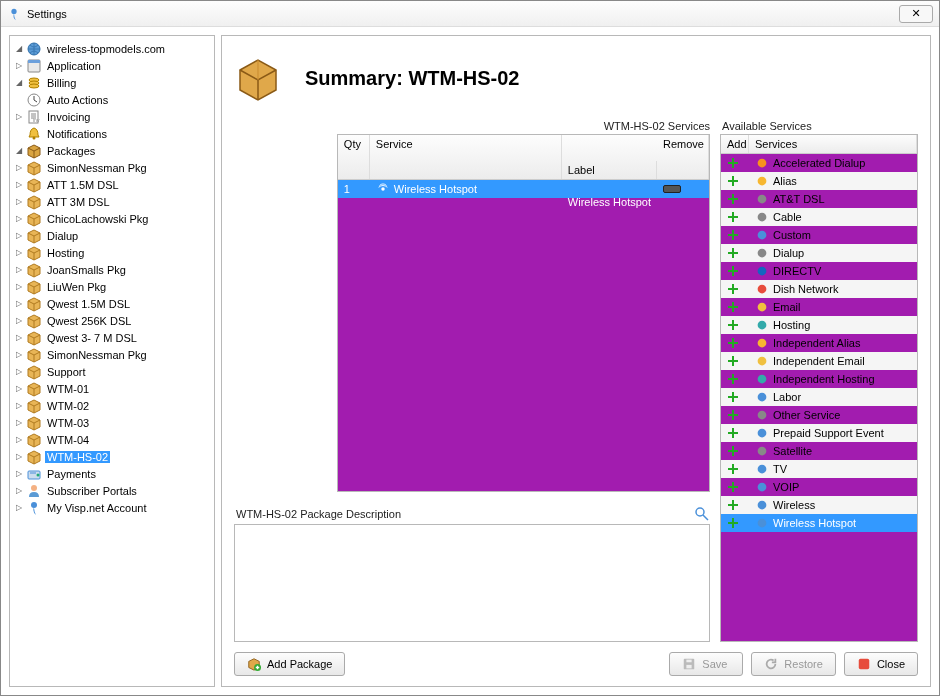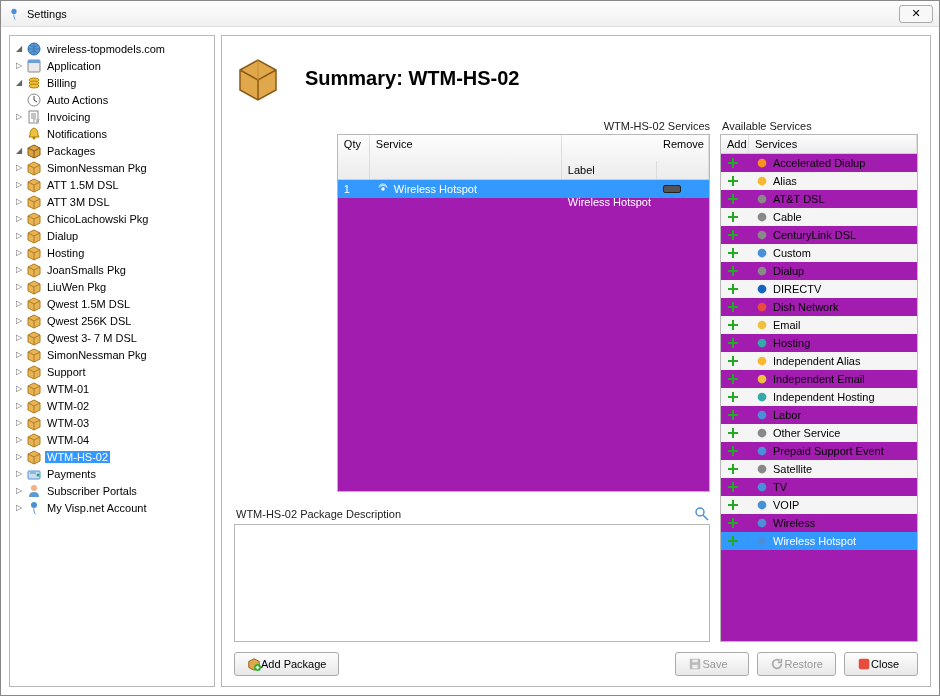--- a/index.html
+++ b/index.html
@@ -47,21 +47,21 @@
 
 .avail-table .col-add { width: 28px; }
 .avail-table .col-svc { flex: 1; }
 
 .desc-box { height: 118px; border: 1px solid #b8b8b8; background: #fff; padding: 6px; }
 .desc-header { display: flex; align-items: center; margin-bottom: 2px; }
 .desc-header .mag { margin-left: auto; width: 16px; height: 16px; cursor: pointer; }
 
 .footer { display: flex; align-items: center; gap: 8px; padding-top: 10px; }
 .footer .spacer { flex: 1; }
-.btn { height: 24px; min-width: 74px; padding: 0 12px; border: 1px solid #aaa; border-radius: 3px; background: linear-gradient(#fdfdfd,#e8e8e8); display: inline-flex; align-items: center; cursor: pointer; font-size: 11px; }
+.btn { height: 24px; min-width: 74px; padding: 0 12px; border: 1px solid #aaa; border-radius: 3px; background: linear-gradient(#fdfdfd,#e8e8e8); display: inline-flex; align-items: center; gap: 6px; cursor: pointer; font-size: 11px; }
 .btn.disabled { color: #999; cursor: default; }
 .btn .bicon { width: 14px; height: 14px; }
 
 .mini-icon { width: 14px; height: 14px; flex-shrink: 0; }
 .plus-icon { width: 12px; height: 12px; }
 .remove-pill { width: 18px; height: 8px; background: #555; border: 1px solid #222; border-radius: 2px; }
 </style>
 </head>
 <body>
 
@@ -470,30 +470,20 @@
                       <circle cx="8" cy="8" r="5" fill="#888"></circle>
                     </svg>Cable</div>
                 </div>
                 <div class="tr striped">
                   <div class="td col-add">
                     <svg class="plus-icon" viewBox="0 0 12 12">
                       <path d="M6 1v10M1 6h10" stroke="#2a2" stroke-width="2"></path>
                     </svg>
                   </div>
                   <div class="td col-svc"><svg class="mini-icon" viewBox="0 0 16 16">
-                      <circle cx="8" cy="8" r="5" fill="#888"></circle>
-                    </svg>CenturyLink DSL</div>
-                </div>
-                <div class="tr striped">
-                  <div class="td col-add">
-                    <svg class="plus-icon" viewBox="0 0 12 12">
-                      <path d="M6 1v10M1 6h10" stroke="#2a2" stroke-width="2"></path>
-                    </svg>
-                  </div>
-                  <div class="td col-svc"><svg class="mini-icon" viewBox="0 0 16 16">
                       <circle cx="8" cy="8" r="5" fill="#4a90d9"></circle>
                     </svg>Custom</div>
                 </div>
                 <div class="tr striped">
                   <div class="td col-add">
                     <svg class="plus-icon" viewBox="0 0 12 12">
                       <path d="M6 1v10M1 6h10" stroke="#2a2" stroke-width="2"></path>
                     </svg>
                   </div>
                   <div class="td col-svc"><svg class="mini-icon" viewBox="0 0 16 16">

